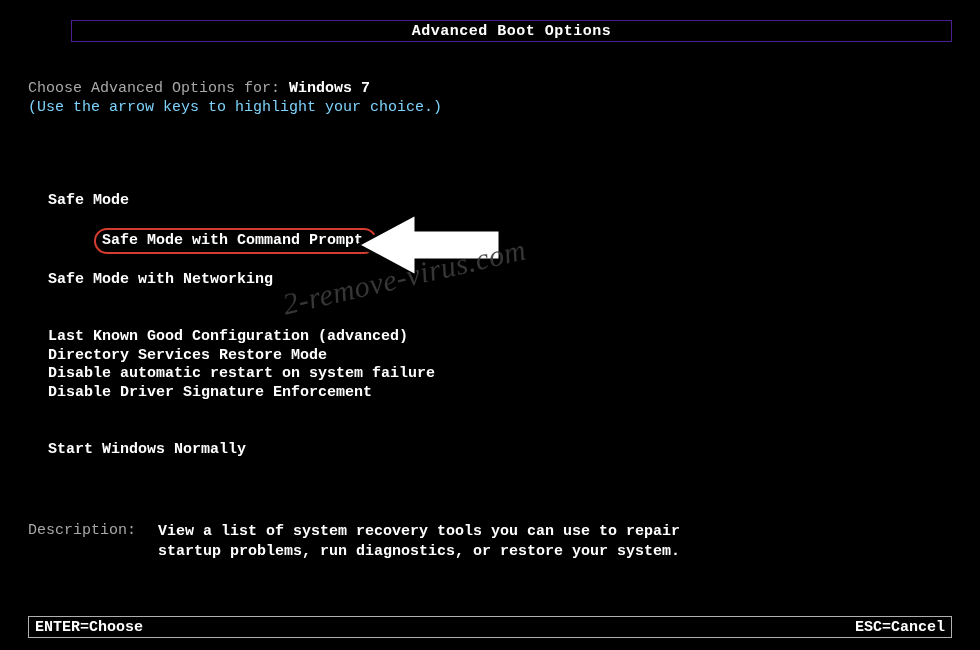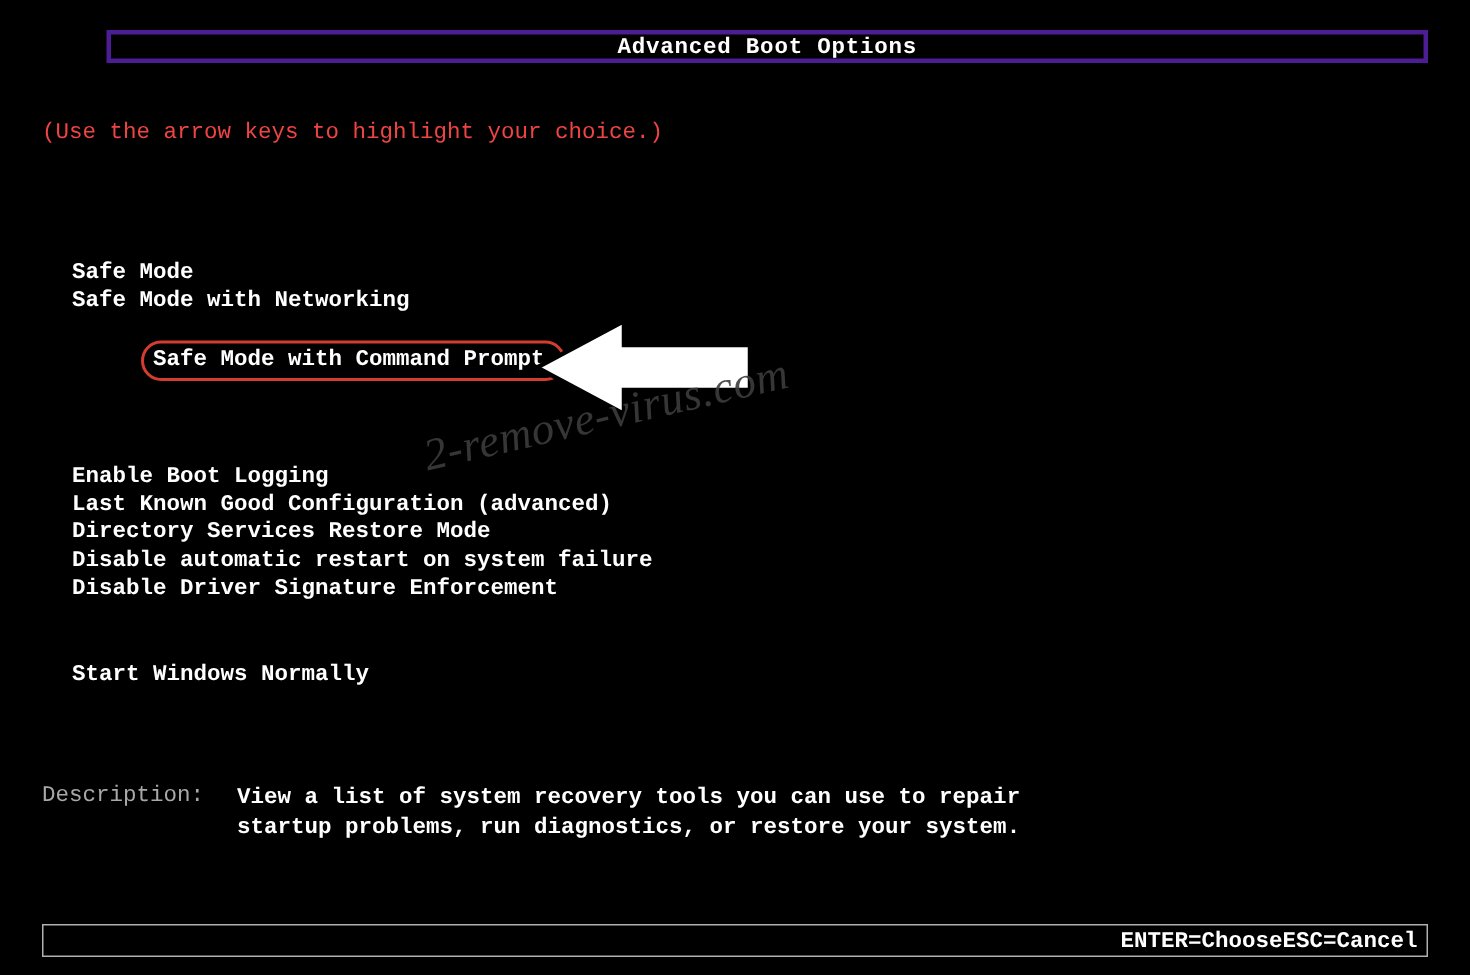--- a/index.html
+++ b/index.html
@@ -12,21 +12,21 @@
       color: #a8a8a8;
       overflow: hidden;
       position: relative;
     }
     .title-bar {
       position: absolute;
       top: 20px;
       left: 28px;
       right: 28px;
       height: 22px;
-      border: 3px solid #4c1d95;
+      border: 1px solid #4c1d95;
       background: #000;
       display: flex;
       align-items: center;
       justify-content: center;
       margin-left: 43px;
     }
     .title-bar span {
       color: #fff;
       font-weight: bold;
       letter-spacing: 0.5px;
@@ -39,21 +39,21 @@
     }
     .prompt-line {
       color: #a8a8a8;
       margin-bottom: 2px;
     }
     .prompt-line .os {
       color: #fff;
       font-weight: bold;
     }
     .hint-line {
-      color: #ef4444;
+      color: #7dd3fc;
       margin-bottom: 38px;
     }
     .menu {
       margin-left: 20px;
     }
     .menu-item {
       color: #fff;
       font-weight: bold;
       line-height: 1.25;
       padding: 0;
@@ -108,45 +108,47 @@
     .footer-bar {
       position: absolute;
       bottom: 12px;
       left: 28px;
       right: 28px;
       height: 22px;
       border: 1px solid #b0b0b0;
       background: #000;
       display: flex;
       align-items: center;
-      justify-content: flex-end;
+      justify-content: space-between;
       padding: 0 6px;
       font-weight: bold;
       color: #fff;
     }
   </style>
 </head>
 <body>
 
 <div class="title-bar">
   <span>Advanced Boot Options</span>
 </div>
 
 <div class="content">
+  <div class="prompt-line">
+    <span>Choose Advanced Options for: </span><span class="os">Windows 7</span>
+  </div>
   <div class="hint-line">(Use the arrow keys to highlight your choice.)</div>
 
   <div class="menu">
     <div class="group-gap"></div>
     <div class="menu-item">Safe Mode</div>
-    <div class="menu-item">Safe Mode with Networking</div>
     <div class="menu-item">
       <span class="highlighted"><span>Safe Mode with Command Prompt</span></span>
     </div>
+    <div class="menu-item">Safe Mode with Networking</div>
     <div class="group-gap"></div>
-    <div class="menu-item">Enable Boot Logging</div>
     <div class="menu-item">Last Known Good Configuration (advanced)</div>
     <div class="menu-item">Directory Services Restore Mode</div>
     <div class="menu-item">Disable automatic restart on system failure</div>
     <div class="menu-item">Disable Driver Signature Enforcement</div>
     <div class="group-gap"></div>
     <div class="menu-item">Start Windows Normally</div>
   </div>
 </div>
 
 <svg class="arrow-annot" width="150" height="74" viewBox="0 0 150 74">

